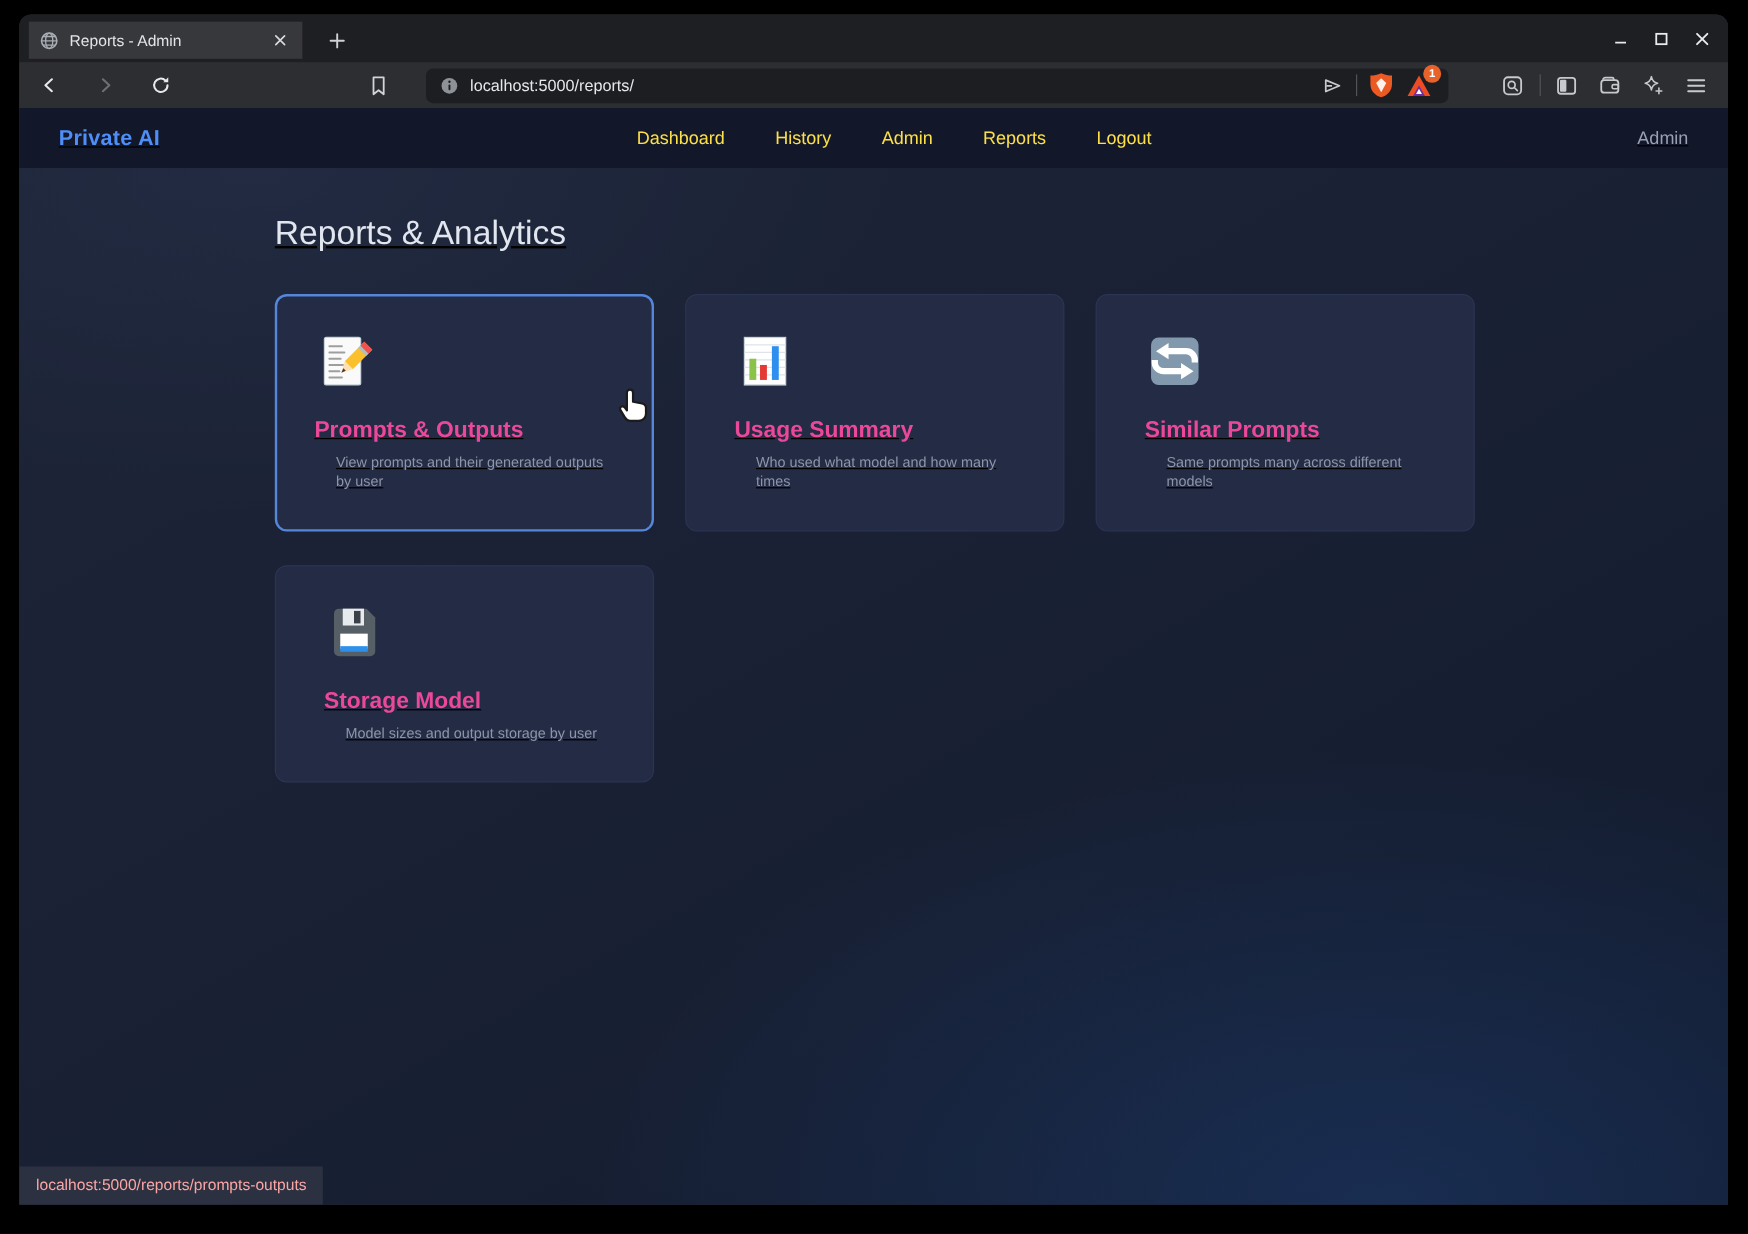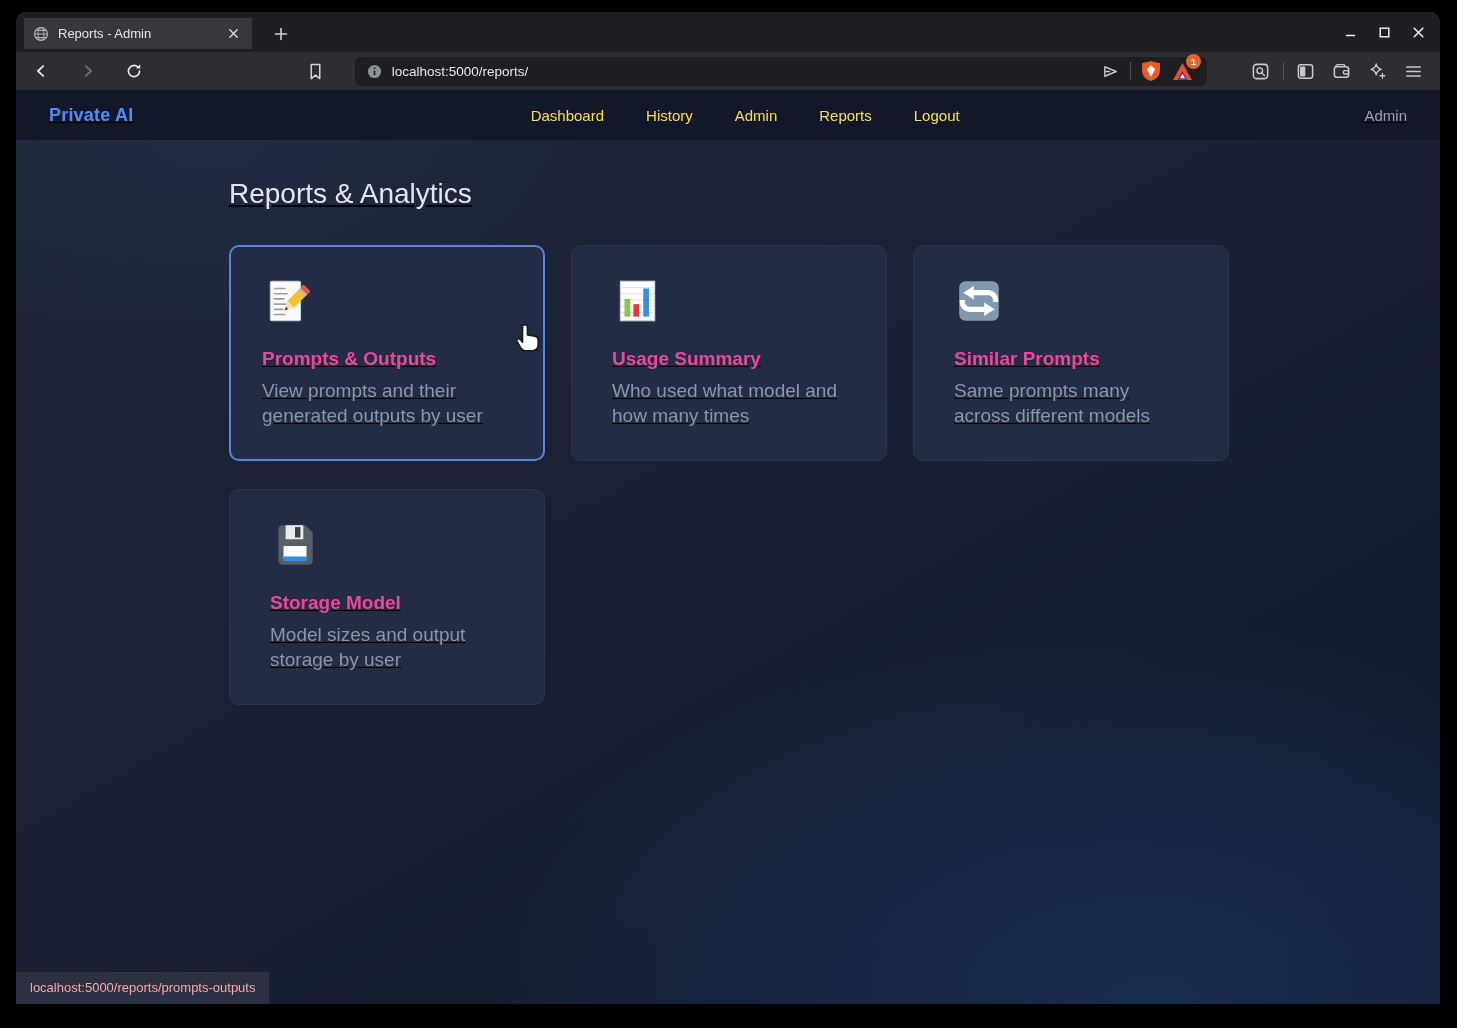--- a/index.html
+++ b/index.html
@@ -53,21 +53,21 @@
       radial-gradient(900px 480px at 14% 0%, rgba(66, 86, 134, 0.14), rgba(0,0,0,0) 60%),
       linear-gradient(150deg, #1d2437 0%, #1a2134 42%, #161e31 68%, #111a2c 100%); }
   .page-title { font-size: 28px; font-weight: 400; color: #e2e6ef; }
 
   .cards { margin-top: 35px; display: grid; grid-template-columns: repeat(3, 316px); gap: 28px 26px; width: 1000px; }
   .card { background: #232b45; border: 1px solid #2b3452; border-radius: 10px;
     padding: 30px 40px 32px; cursor: pointer; align-self: start; }
   .card.selected { border: 2px solid #5586da; padding: 29px 31px 31px; }
   .card-icon { width: 50px; height: 50px; display: block; }
   .card-title { margin-top: 22px; font-size: 19px; font-weight: bold; color: #ec4899; }
-  .card-desc { margin-top: 8px; font-size: 19px; line-height: 1.32; color: #8d95a8; max-width: 256px; }
+  .card-desc { margin-top: 8px; font-size: 12px; line-height: 1.32; color: #8d95a8; max-width: 256px; margin-left: 18px; }
 
   .status-tooltip { position: absolute; left: 0; bottom: 0; background: #2b3140; color: #fca5a5;
     font-size: 13px; padding: 8px 14px 9px; z-index: 5; margin-top: 29px; }
 
   .cursor { position: absolute; left: 497px; top: 306px; width: 30px; height: 34px; z-index: 9; pointer-events: none; }
 
   svg { display: block; }
 </style>
 </head>
 <body>

